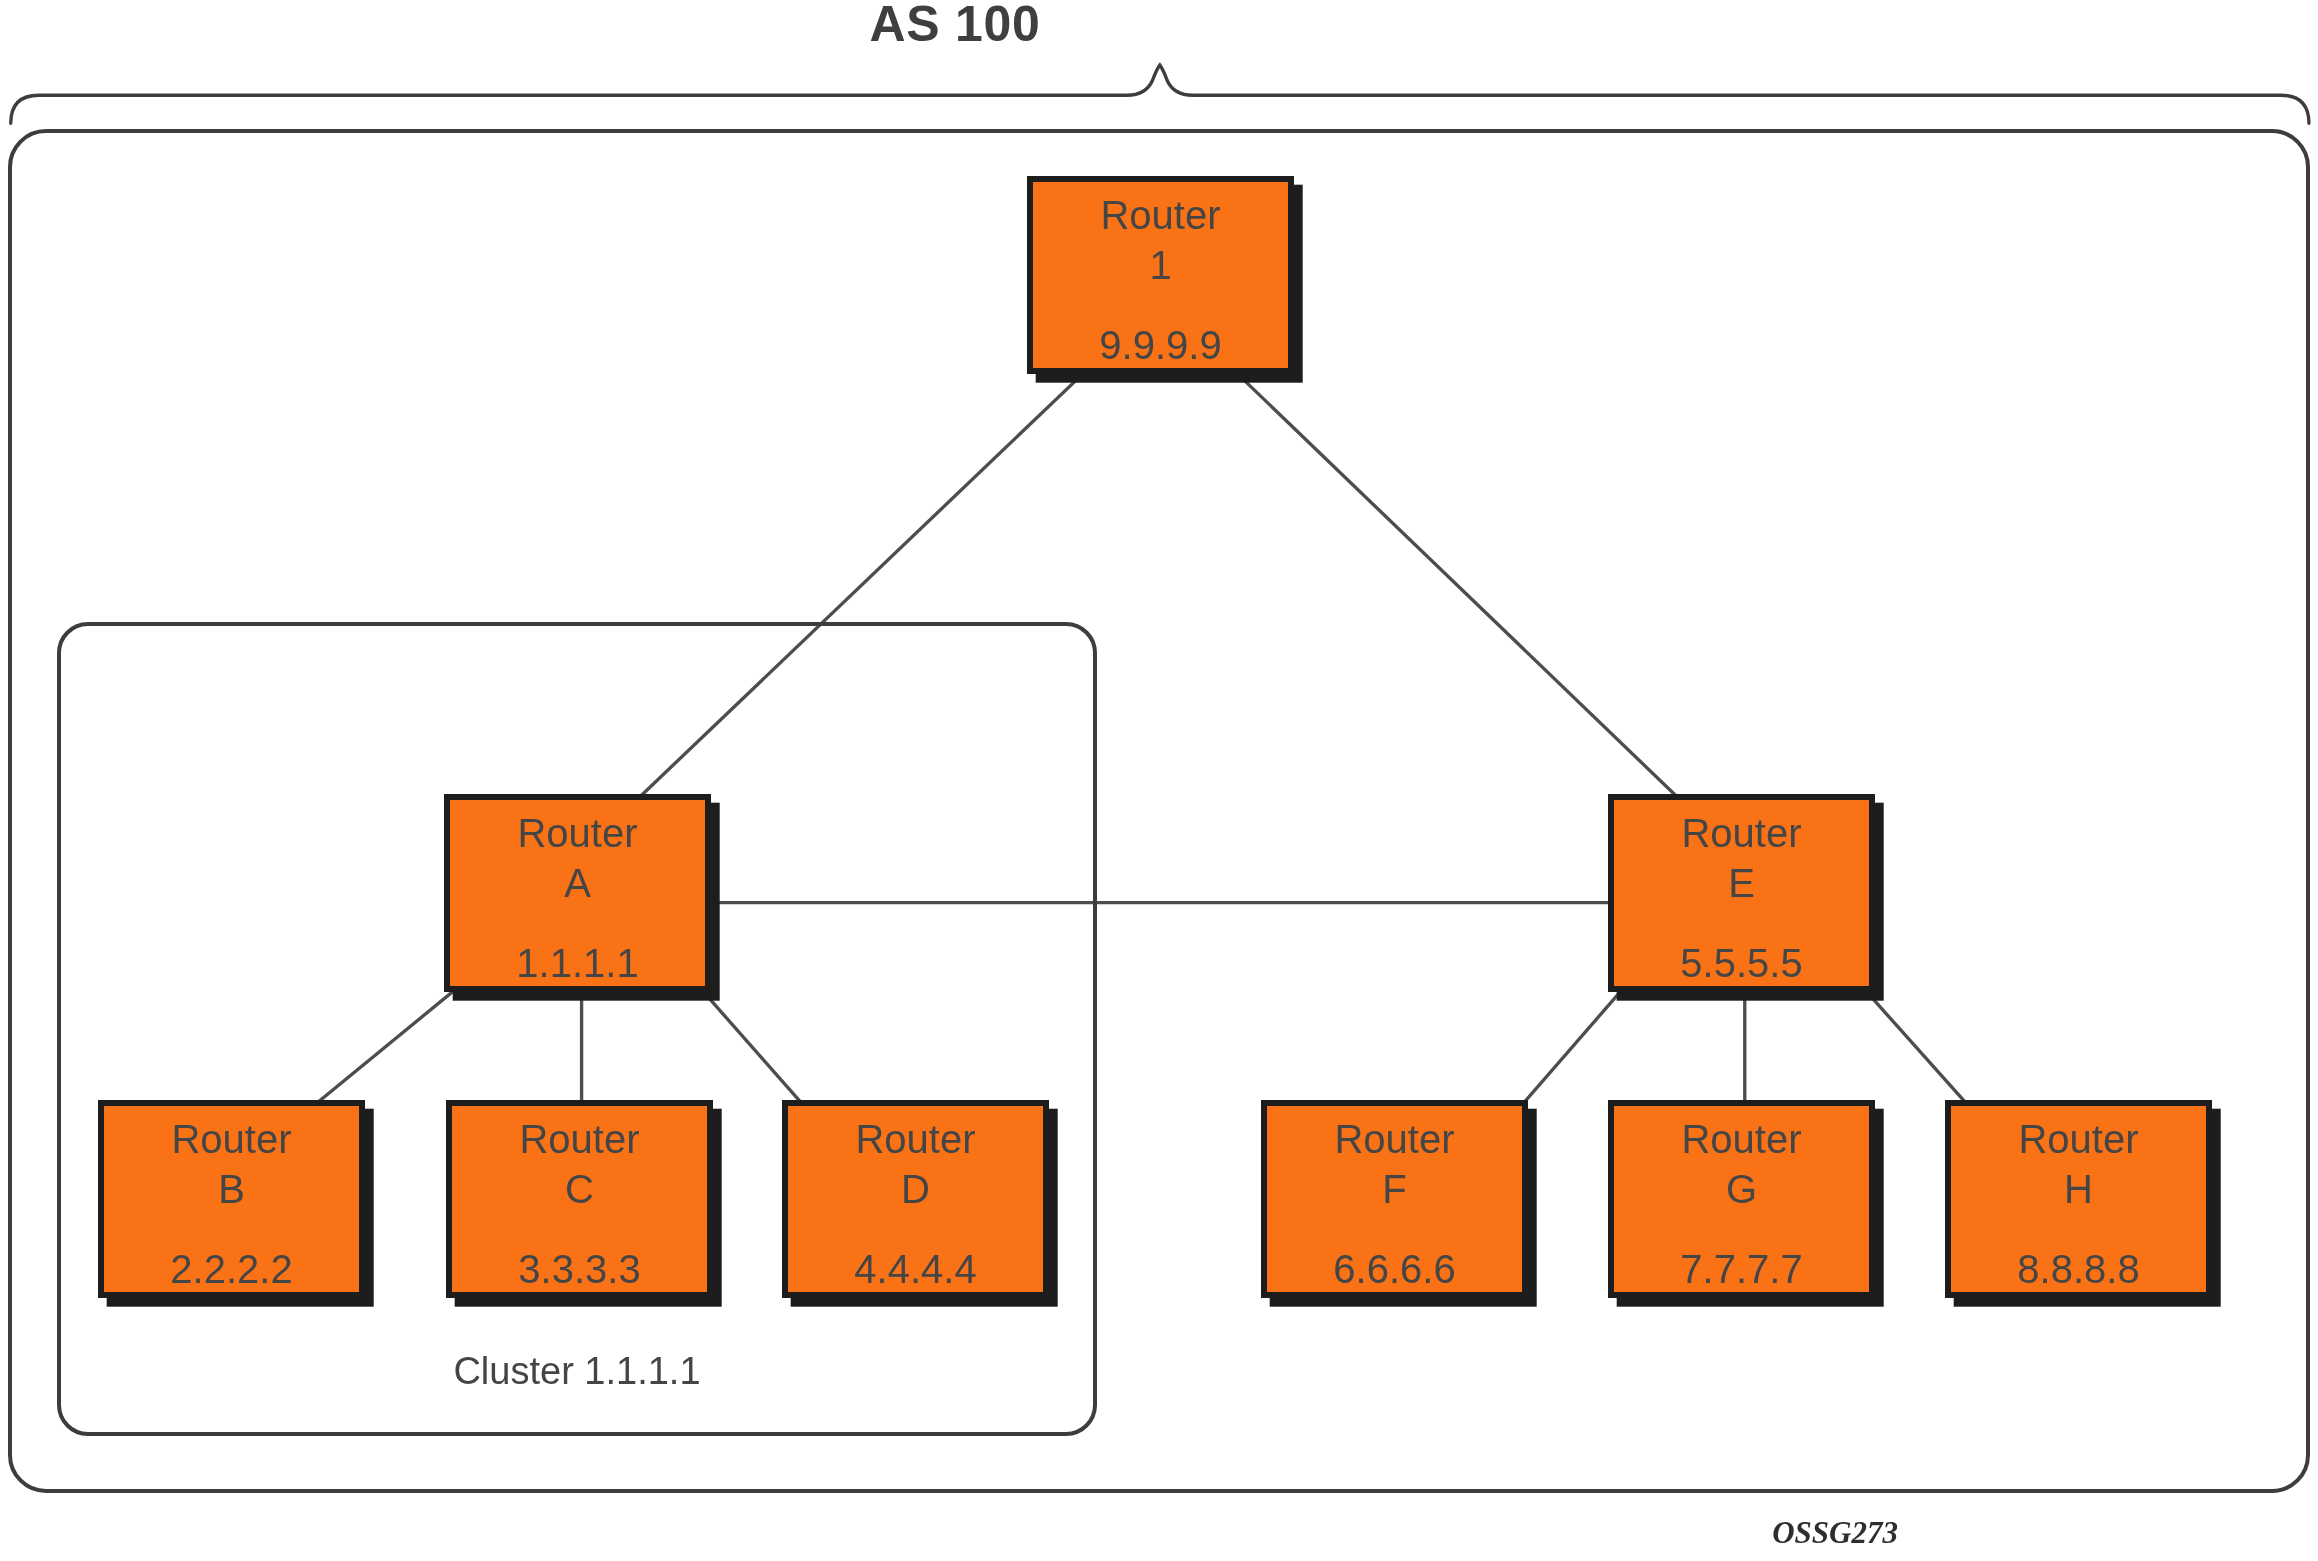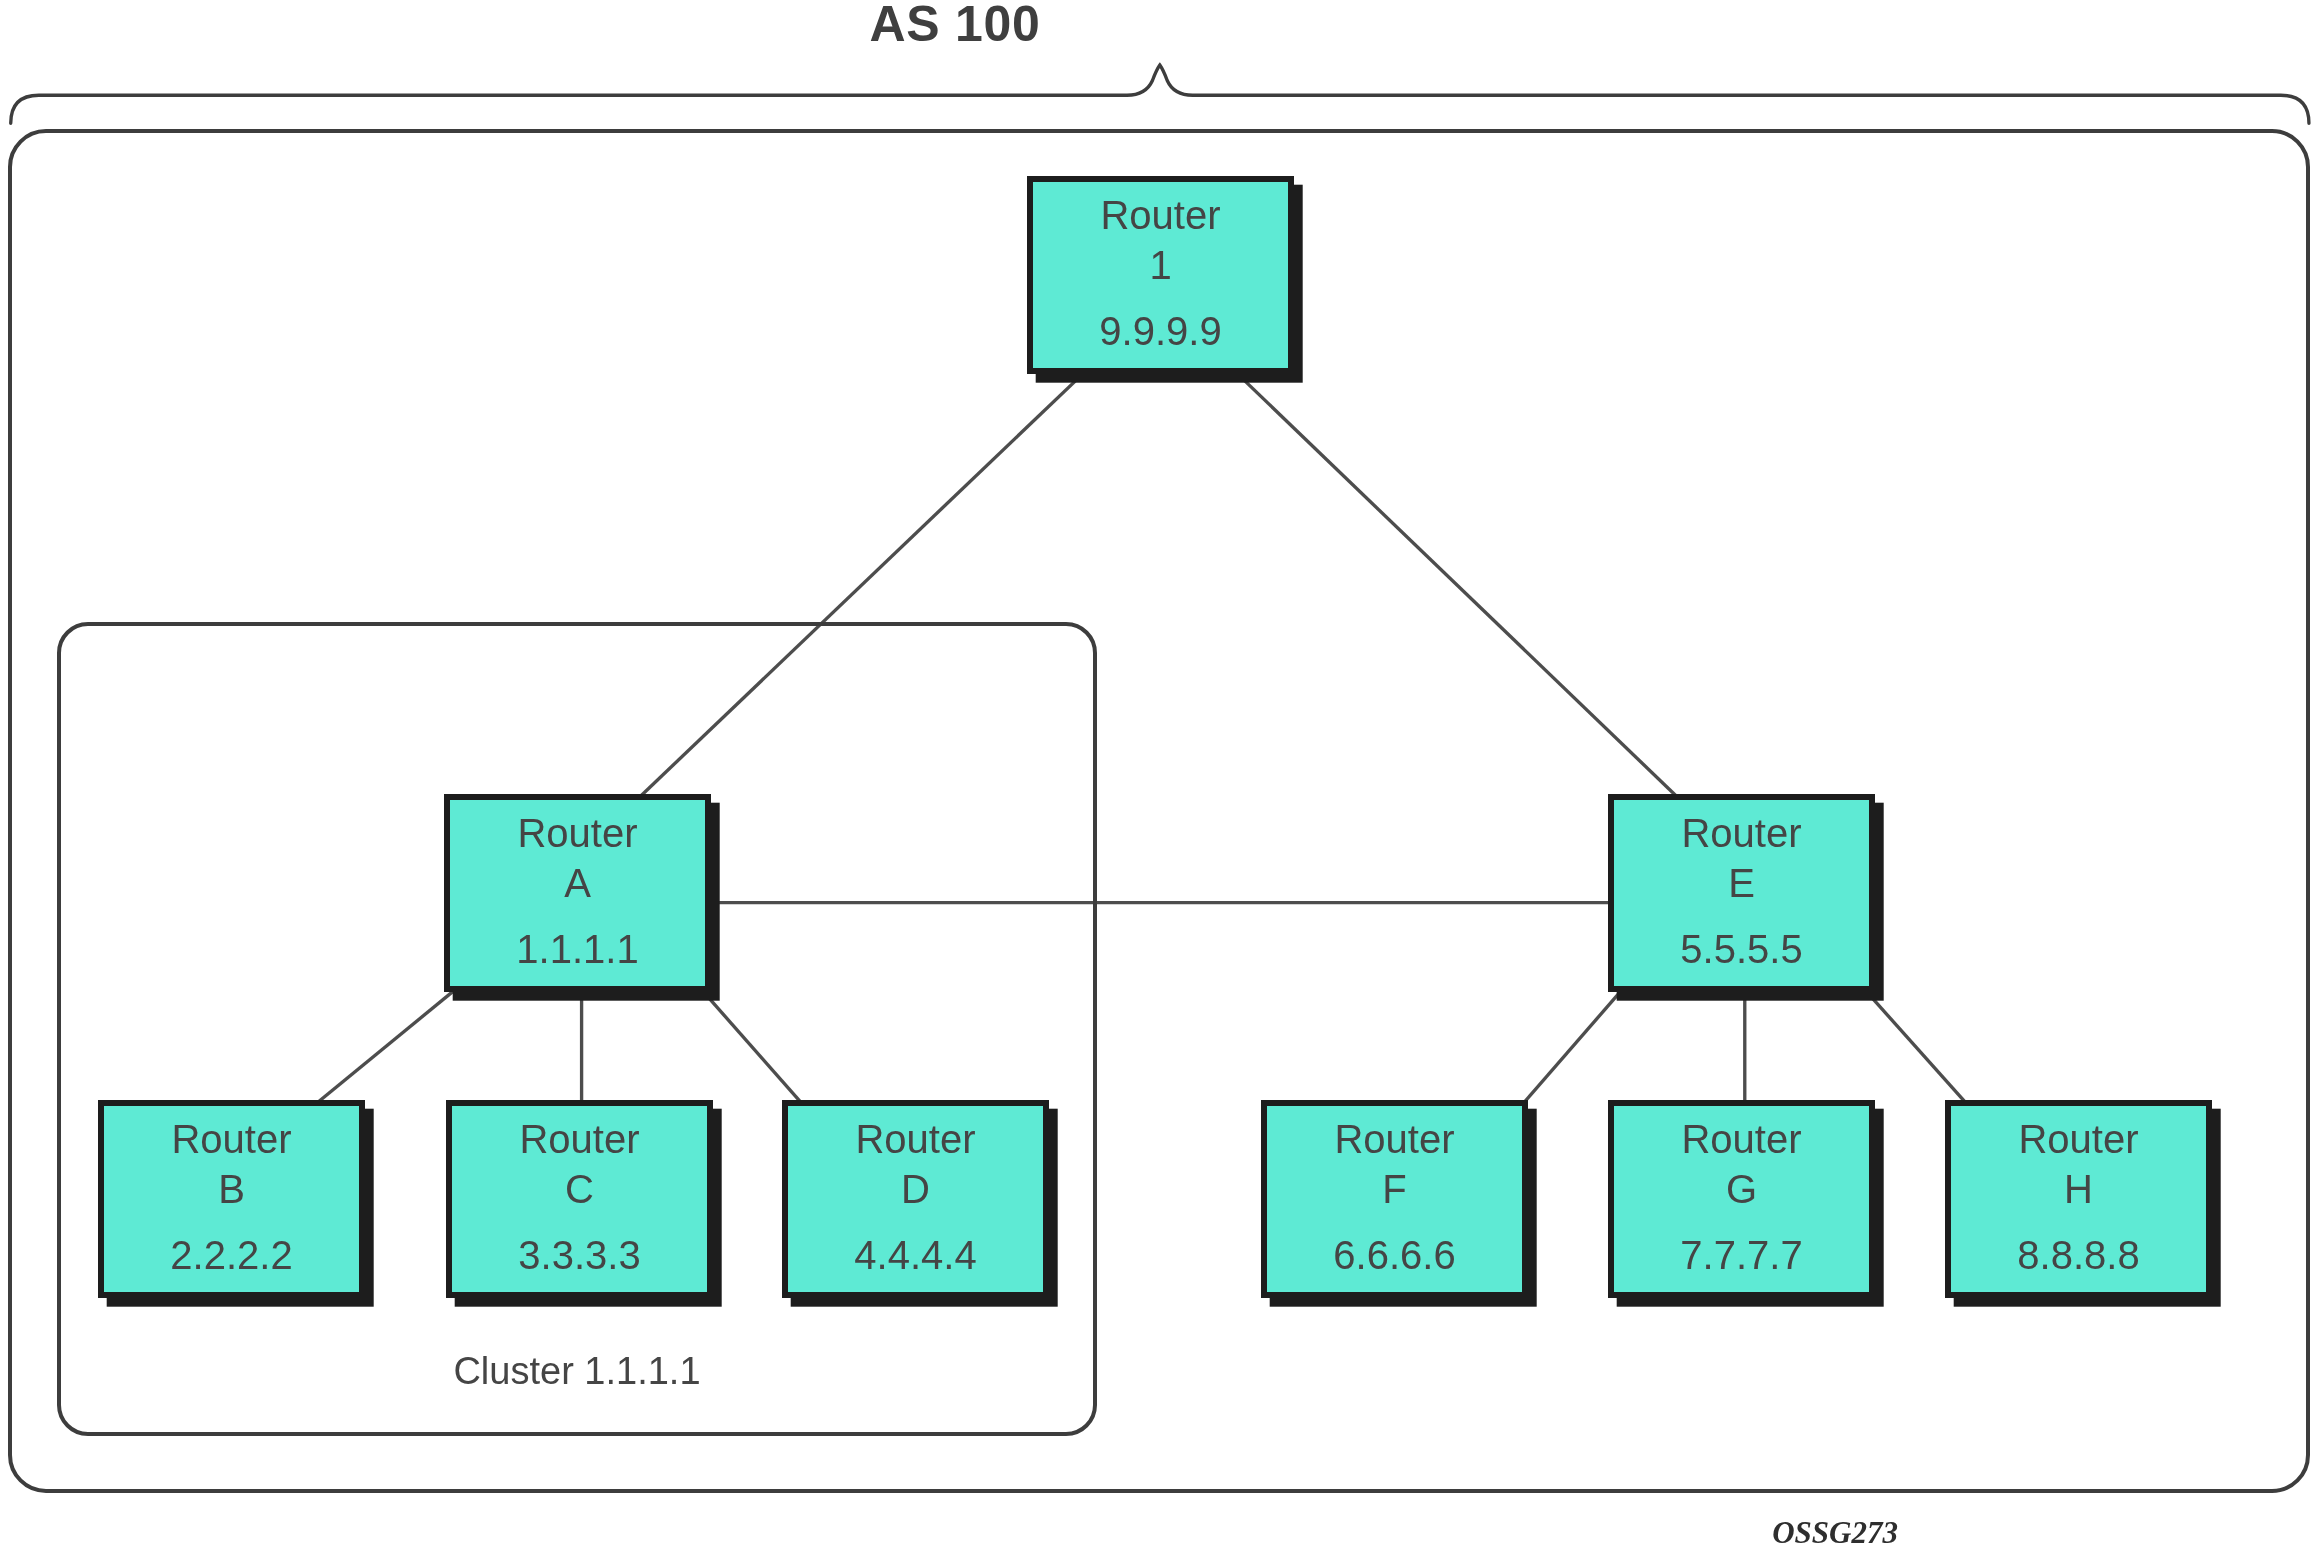--- a/index.html
+++ b/index.html
@@ -66,34 +66,34 @@
     width: 100%;
     text-align: center;
     font-size: 38px;
     color: #454545;
   }
   .rbox {
     position: absolute;
     width: 267px;
     height: 198px;
     box-sizing: border-box;
-    background: #5eead4;
+    background: #f97316;
     border: 6.7px solid #1d1d1d;
     box-shadow: 8.7px 8.7px 0 0 #1d1d1d;
     display: flex;
     flex-direction: column;
     align-items: center;
     text-align: center;
     color: #454545;
     font-size: 40px;
     z-index: 2;
   }
   .rname { margin-top: 8px; line-height: 50px; white-space: nowrap; }
   .rid   { line-height: 50px; white-space: nowrap; }
-  .rip   { margin-top: 16px; line-height: 50px; white-space: nowrap; }
+  .rip   { margin-top: 30px; line-height: 50px; white-space: nowrap; }
 
   .rbox.r1 { left: 1027px; top: 176px; }
   .rbox.rA { left: 444px;  top: 794px; }
   .rbox.rE { left: 1608px; top: 794px; }
   .rbox.rB { left: 98px;  top: 1100px; }
   .rbox.rC { left: 446px;  top: 1100px; }
   .rbox.rD { left: 782px; top: 1100px; }
   .rbox.rF { left: 1261px; top: 1100px; }
   .rbox.rG { left: 1608px; top: 1100px; }
   .rbox.rH { left: 1945px; top: 1100px; }

